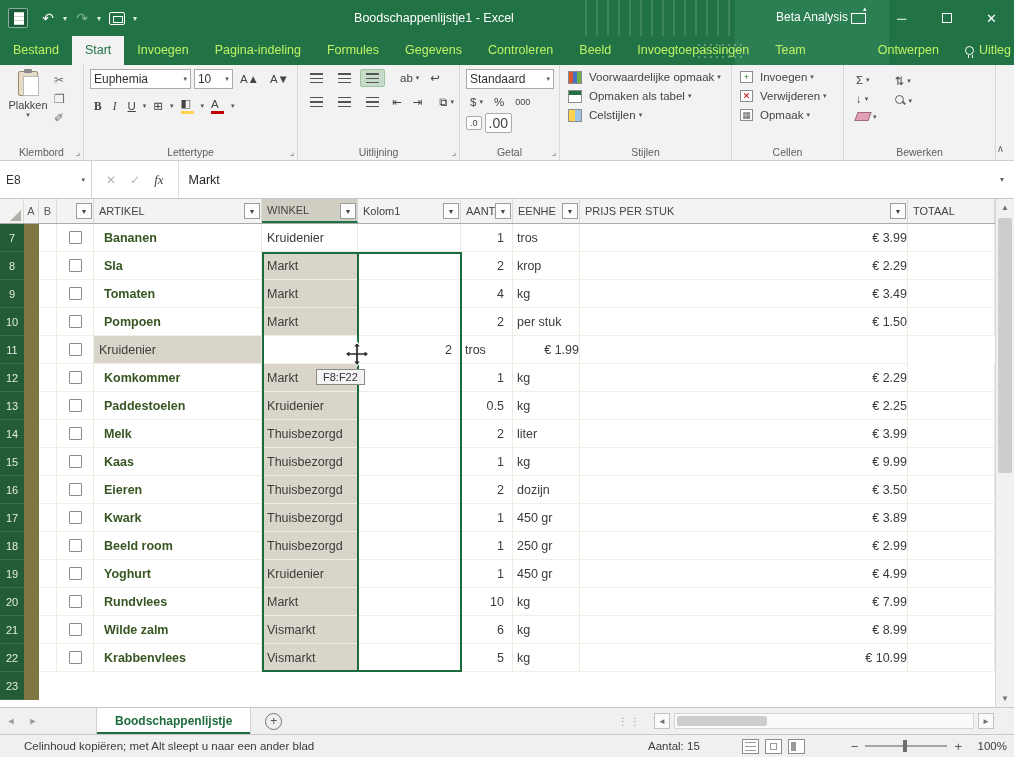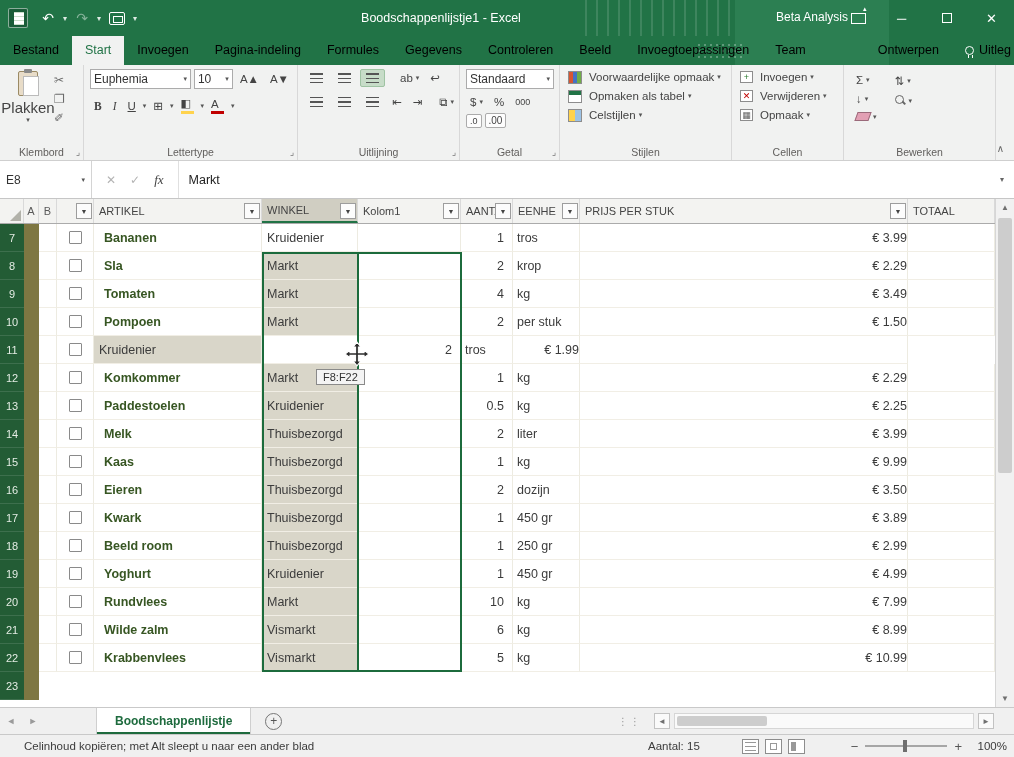--- a/index.html
+++ b/index.html
@@ -17,30 +17,30 @@
   .titlebar-row { position:absolute; top:0; left:0; width:1014px; height:36px; display:flex; align-items:center; }
   .qat { display:flex; align-items:center; gap:2px; padding-left:8px; height:36px; }
   .app-icon { width:20px; height:20px; background:#1a5c38; border:1px solid rgba(255,255,255,.5); border-radius:2px; position:relative; margin-right:8px; }
   .app-icon .ai-sheet { position:absolute; right:3px; top:3px; width:10px; height:13px; background:#fff;
     background-image:linear-gradient(#c9dcc9 1px, transparent 1px); background-size:100% 4px; }
   .qat-btn { color:#fff; font-size:14px; width:20px; text-align:center; cursor:default; }
   .qat-btn.dim { color:rgba(255,255,255,.45); }
   .qat-caret { color:rgba(255,255,255,.85); font-size:8px; width:10px; text-align:center; }
   .mode-icon { width:16px; height:13px; border:1px solid #fff; border-radius:2px; margin:0 3px; position:relative; }
   .mode-icon::after { content:""; position:absolute; left:3px; top:3px; width:8px; height:5px; border:1px solid #fff; }
-  .win-title { position:absolute; left:11px; width:860px; text-align:center; color:#fff; font-size:12.5px; top:11px; pointer-events:none; }
+  .win-title { position:absolute; left:4px; width:860px; text-align:center; color:#fff; font-size:12.5px; top:11px; pointer-events:none; }
   .win-controls { position:absolute; right:0; top:0; height:36px; display:flex; }
   .rdo-btn { width:42px; height:36px; display:flex; align-items:center; justify-content:center; }
   .rdo { width:15px; height:11px; border:1px solid #fff; position:relative; }
   .rdo::after { content:"▴"; position:absolute; right:-2px; top:-9px; color:#fff; font-size:7px; }
   .wc { width:45px; height:36px; color:#fff; font-size:13px; display:flex; align-items:center; justify-content:center; }
   .maxbox { width:10px; height:10px; border:1px solid #fff; }
 
   .tab-row { position:absolute; top:36px; left:0; width:1014px; height:29px; display:flex; align-items:stretch; }
-  .rtab { color:#000000; font-size:12.5px; padding:0 13px; line-height:29px; white-space:nowrap; }
+  .rtab { color:#bef264; font-size:12.5px; padding:0 13px; line-height:29px; white-space:nowrap; }
   .rtab.active { background:#f1f2f1; color:#217346; }
   .rtab.contextual { margin-left:46px; }
   .rtab.help { margin-left:auto; display:flex; align-items:center; gap:5px; }
   .bulb { width:9px; height:9px; border:1.5px solid #fff; border-radius:50%; position:relative; }
   .bulb::after { content:""; position:absolute; left:2px; top:8px; width:3px; height:3px; border-left:1.5px solid #fff; border-right:1.5px solid #fff; }
   .person { width:30px; height:29px; position:relative; margin-right:6px; }
   .person::before { content:""; position:absolute; left:11px; top:6px; width:7px; height:7px; border-radius:50%; background:#fff; }
   .person::after { content:""; position:absolute; left:7px; top:15px; width:15px; height:8px; border-radius:8px 8px 0 0; background:#fff; }
 
   
@@ -53,21 +53,21 @@
   .rbtn.hl { background:#c7dcc8; border-color:#9fc3a3; }
   .caret { font-size:7px; color:#555; }
   .combo { height:20px; background:#fff; border:1px solid #ababab; display:flex; align-items:center; font-size:12px; color:#333; padding:0 3px; justify-content:space-between; }
   .rowline { display:flex; align-items:center; gap:3px; margin-bottom:3px; }
 
   .g-klembord { width:84px; display:flex; gap:4px; }
   .paste-big { width:44px; display:flex; flex-direction:column; align-items:center; padding-top:2px; }
   .clipboard { width:20px; height:25px; background:#e8dcc8; border:1px solid #9b8a64; border-radius:2px; position:relative; }
   .clipboard::before { content:""; position:absolute; left:5px; top:-3px; width:8px; height:4px; background:#8a8a8a; border-radius:1px; }
   .clipboard::after { content:""; position:absolute; left:4px; top:4px; width:14px; height:18px; background:#fff; border:1px solid #bbb; }
-  .paste-big .lbl { font-size:15px; color:#444; margin-top:3px; }
+  .paste-big .lbl { font-size:11px; color:#444; margin-top:3px; }
   .small-col { display:flex; flex-direction:column; gap:3px; padding-top:3px; }
   .sicon { font-size:12px; color:#6b6b6b; height:16px; line-height:16px; }
 
   .g-lettertype { width:214px; }
   .g-uitlijning { width:162px; }
   .g-getal { width:100px; }
   .g-stijlen { width:172px; padding-left:8px; }
   .g-cellen { width:112px; padding-left:8px; }
   .g-bewerken { width:152px; padding-left:8px; display:flex; gap:10px; }
   .g-rest { flex:1; border-right:none; position:relative; }
@@ -316,21 +316,21 @@
     <div class="rowline" style="margin-top:5px">
       <span class="rbtn">
           <span>$</span>
           <span class="caret">▾</span>
         </span>
       <span class="rbtn">%</span>
       <span class="rbtn" style="font-size:9px">000</span>
     </div>
     <div class="rowline">
       <span class="rbtn boxed" style="font-size:9px">.0</span>
-      <span class="rbtn boxed" style="font-size:10px">.00</span>
+      <span class="rbtn boxed" style="font-size:14px">.00</span>
     </div>
     <div class="glabel">Getal</div>
     <div class="launcher">⌟</div>
   </div>
 
   <div class="rgroup g-stijlen">
     <div class="rowline">
       <span class="sticon"></span>
       <span class="rbtn">
           <span>Voorwaardelijke opmaak</span>

